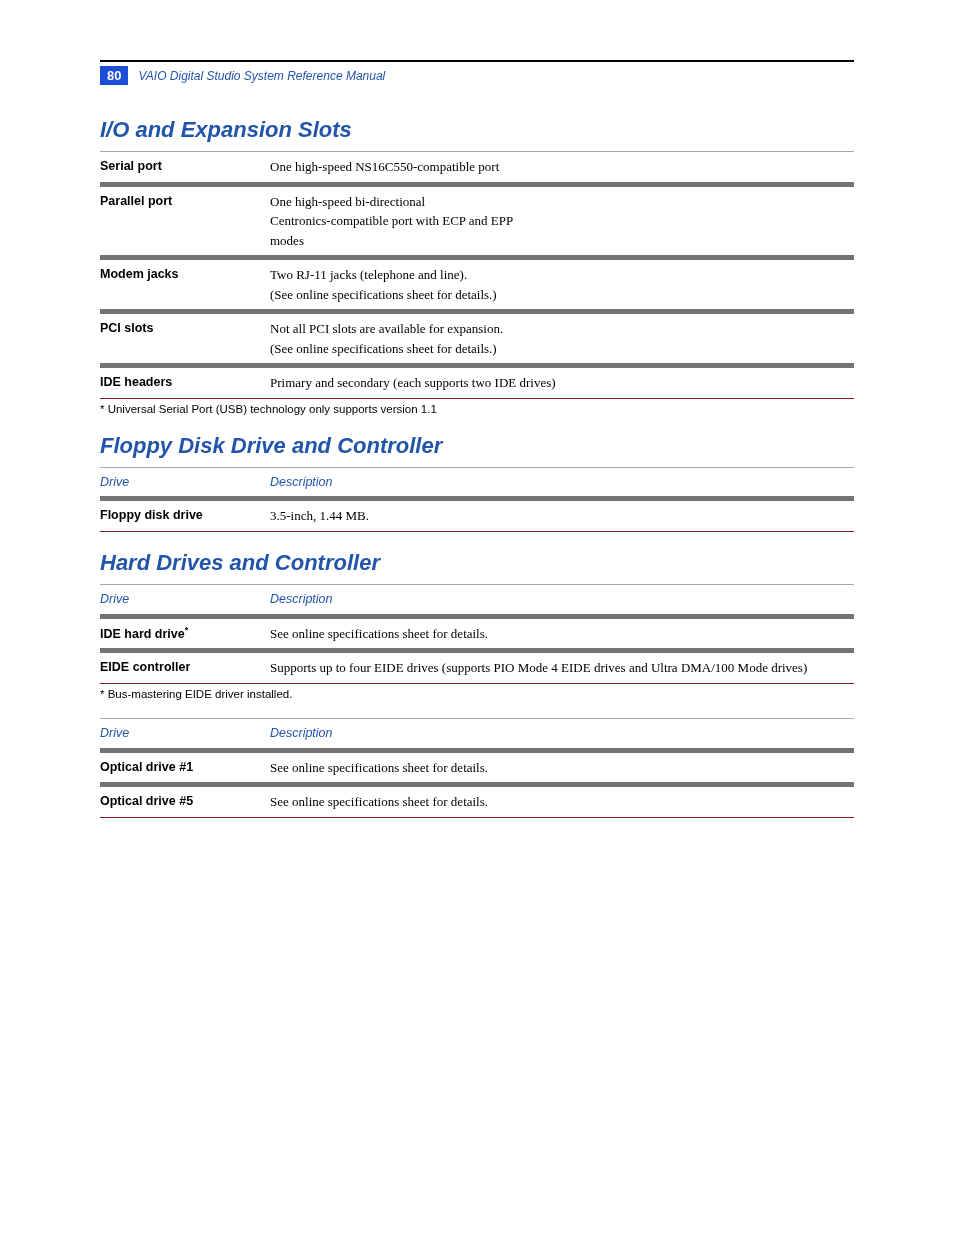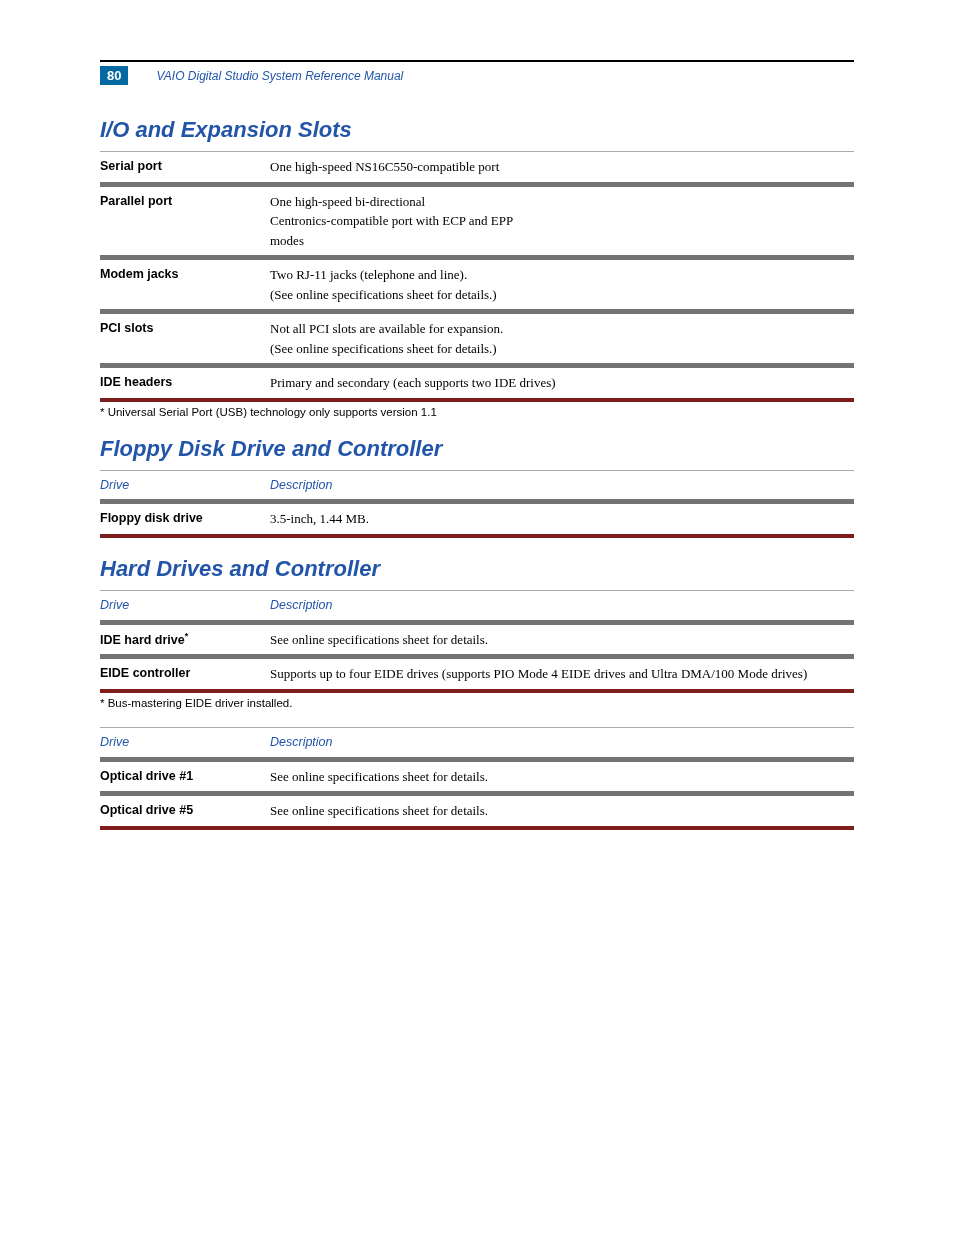--- a/index.html
+++ b/index.html
@@ -17,27 +17,27 @@
     }
     .header-bar {
       display: flex;
       align-items: center;
       border-top: 2px solid #000;
       border-bottom: none;
       padding: 4px 0 4px 0;
       margin-bottom: 28px;
     }
     .page-num-box {
-      background: #0369a1;
+      background: #1d4ed8;
       color: #fff;
       font-family: Arial, sans-serif;
       font-weight: bold;
       font-size: 13px;
       padding: 2px 7px;
-      margin-right: 28px;
+      margin-right: 10px;
       display: inline-block;
     }
     .header-title {
       font-family: Arial, sans-serif;
       font-size: 12px;
       color: #2255aa;
       font-style: italic;
     }
     .section-title {
       font-family: Arial, sans-serif;
@@ -62,21 +62,21 @@
     table td {
       vertical-align: top;
       padding: 5px 6px 5px 0;
       font-size: 13px;
       line-height: 1.5;
     }
     table tr {
       border-bottom: 5px solid #737373;
     }
     table tr:last-child {
-      border-bottom: 4px solid #7f1d1d;
+      border-bottom: 1px solid #7f1d1d;
     }
     .col-label {
       width: 170px;
       font-weight: bold;
       font-family: Arial, sans-serif;
       font-size: 12.5px;
     }
     .col-value {
       font-family: 'Times New Roman', Times, serif;
       font-size: 13px;

